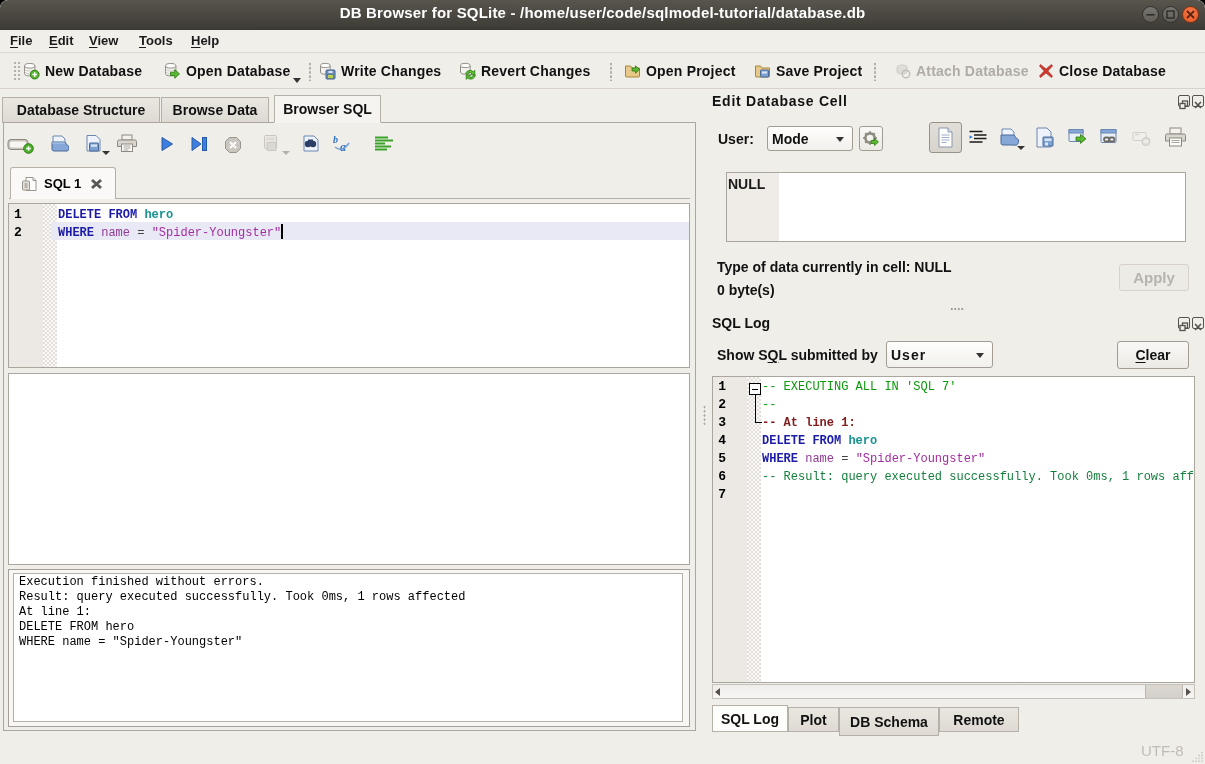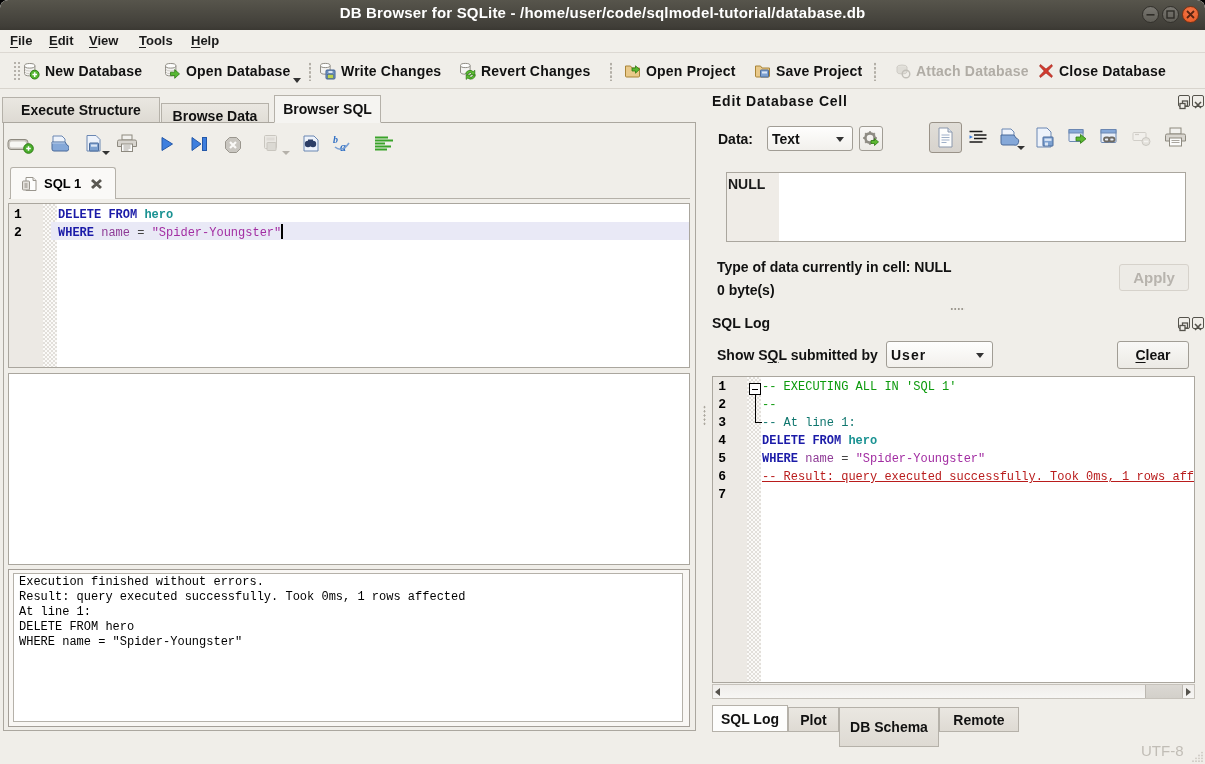--- a/index.html
+++ b/index.html
@@ -140,22 +140,22 @@
           <circle cx="12" cy="12" r="3.8" fill="none" stroke="#8a877f" stroke-width="1.4"></circle>
         </svg>
       Attach Database</div>
     <div class="tbtn" style="left:1038px;">
       <svg width="16" height="16" viewBox="0 0 16 16">
           <path d="M2.5 1.5 L8 6 L13.5 1.5 L14.5 3 L9.8 8 L14.5 13 L13.5 14.5 L8 10 L2.5 14.5 L1.5 13 L6.2 8 L1.5 3 Z" fill="#d23b2f" stroke="#9e221a" stroke-width="0.6"></path>
         </svg>
       Close Database</div>
   </div>
 
-  <div class="tab" style="left:2px; top:97px; width:158px; height:26px; z-index:1;">Execute Structure</div>
-  <div class="tab" style="left:161px; top:103px; width:108px; height:26px; z-index:1;">Browse Data</div>
+  <div class="tab" style="left:2px; top:97px; width:158px; height:26px; z-index:1;">Database Structure</div>
+  <div class="tab" style="left:161px; top:97px; width:108px; height:26px; z-index:1;">Browse Data</div>
   <div class="tab active" style="left:274px; top:95px; width:107px; height:28px; z-index:3;">Browser SQL</div>
   <div class="tabframe" style="z-index:2;"></div>
 
   <div class="abs" style="left:7px; top:135px; z-index:4;"><svg width="28" height="19" viewBox="0 0 28 19">
         <rect x="1" y="4.5" width="20" height="10" rx="3" fill="#cac6bf" stroke="#8d897f"></rect>
         <rect x="3" y="6.5" width="16" height="6" rx="1.5" fill="#f7f6f3"></rect>
         <circle cx="21.5" cy="13.5" r="4.8" fill="#4caf2e" stroke="#2d7a12"></circle>
         <path d="M21.5 11.2 v4.6 M19.2 13.5 h4.6" stroke="#fff" stroke-width="1.5"></path>
       </svg></div>
   <div class="abs" style="left:50px; top:134px; z-index:4;"><svg width="19" height="19" viewBox="0 0 19 19">
@@ -250,23 +250,23 @@
 
   <div class="dock-title" style="left:712px; top:93px; letter-spacing:0.75px;">Edit Database Cell</div>
   <div class="dockicon" style="left:1178px; top:95px;"><svg width="10" height="10">
         <rect x="3.5" y="1" width="5" height="5" fill="none" stroke="#55534c" stroke-width="1.3"></rect>
         <rect x="1" y="3.5" width="5" height="5" fill="#f0eee9" stroke="#55534c" stroke-width="1.3"></rect>
       </svg></div>
   <div class="dockicon" style="left:1192px; top:95px;"><svg width="10" height="10">
         <path d="M2 2 L8 8 M8 2 L2 8" stroke="#55534c" stroke-width="1.6"></path>
       </svg></div>
 
-  <div style="position:absolute; left:718px; top:131px; font-size:14px; font-weight:bold; color:#111;">Data:</div>
+  <div style="position:absolute; left:718px; top:131px; font-size:14px; font-weight:bold; color:#111;">User:</div>
   <div class="combo" style="left:767px; top:126px; width:86px; height:25px;">
-      <span style="position:absolute; left:4px; top:4px;">Text</span>
+      <span style="position:absolute; left:4px; top:4px;">Mode</span>
       <span class="arr"></span>
     </div>
   <div class="btn" style="left:859px; top:126px; width:24px; height:25px;">
     <svg width="18" height="18" viewBox="0 0 18 18">
         <circle cx="8" cy="8" r="4.6" fill="none" stroke="#8f8c84" stroke-width="2.6"></circle>
         <g stroke="#8f8c84" stroke-width="2">
           <path d="M8 1.2 V3.4 M8 12.6 V14.8 M1.2 8 H3.4 M12.6 8 H14.8 M3.2 3.2 L4.8 4.8 M11.2 11.2 L12.8 12.8 M12.8 3.2 L11.2 4.8 M4.8 11.2 L3.2 12.8"></path>
         </g>
         <path d="M9 10.5 h3.5 v-2 l4 3.4 -4 3.6 v-2 H9 Z" fill="#5bb830" stroke="#2d7a12" stroke-width="0.8"></path>
       </svg>
@@ -345,37 +345,37 @@
   <div class="btn" style="left:1117px; top:341px; width:72px; height:28px;"><u style="text-underline-offset:2px;">C</u>lear</div>
 
   <div class="panel" style="left:712px; top:376px; width:483px; height:307px; overflow:hidden;">
     <div class="abs" style="left:0px; top:0; width:34px; height:305px; background:#ece9e4;"></div>
     <div class="abs" style="left:34px; top:0; width:14px; height:305px; background-image:repeating-conic-gradient(#e2dfda 0 25%, #fbfaf8 0 50%); background-size:4px 4px;"></div>
     <div class="mono abs" style="left:0px; top:1px; width:13px; text-align:right; font-size:13px; line-height:18px; font-weight:bold; color:#000;">1<br>2<br>3<br>4<br>5<br>6<br>7</div>
     <div class="abs" style="left:36px; top:6px; width:12px; height:12px; background:#fff; border:1.3px solid #000;"></div>
     <div class="abs" style="left:39px; top:11.5px; width:6px; height:1.3px; background:#000;"></div>
     <div class="abs" style="left:41.5px; top:18px; width:1.3px; height:28px; background:#000;"></div>
     <div class="abs" style="left:42px; top:44.8px; width:6.5px; height:1.3px; background:#000;"></div>
-    <div class="mono abs" style="left:49px; top:1px; font-size:12px; line-height:18px; white-space:pre;"><span style="color:#0c9a0c;">-- EXECUTING ALL IN 'SQL 1'</span>
+    <div class="mono abs" style="left:49px; top:1px; font-size:12px; line-height:18px; white-space:pre;"><span style="color:#0c9a0c;">-- EXECUTING ALL IN 'SQL 7'</span>
 <span style="color:#0c9a0c;">--</span>
-<span style="color:#0f766e;">-- At line 1:</span>
+<span style="color:#7f1d1d;font-weight:bold;">-- At line 1:</span>
 <span style="color:#1b1ba8; font-weight:bold;">DELETE FROM</span> <span style="color:#1a9292; font-weight:bold;">hero</span>
 <span style="color:#1b1ba8; font-weight:bold;">WHERE</span> <span style="color:#8e3a96;">name</span> <span style="color:#444;">=</span> <span style="color:#a22da2;">"Spider-Youngster"</span>
-<span style="color:#b91c1c;text-decoration:underline;">-- Result: query executed successfully. Took 0ms, 1 rows aff</span></div>
+<span style="color:#15803d;">-- Result: query executed successfully. Took 0ms, 1 rows aff</span></div>
   </div>
 
   <div class="abs" style="left:712px; top:684px; width:483px; height:15px; background:linear-gradient(#efedea,#f7f6f4); border:1px solid #c6c2bb;">
     <div class="abs" style="left:2px; top:2px; width:0; height:0; border-top:4.5px solid transparent; border-bottom:4.5px solid transparent; border-right:5.5px solid #55524c; margin-top:1px;"></div>
     <div class="abs" style="left:432px; top:0px; width:38px; height:13px; background:linear-gradient(#dbd8d3,#d3d0ca); border-left:1px solid #bbb7b0; border-right:1px solid #bbb7b0;"></div>
     <div class="abs" style="right:3px; top:3px; width:0; height:0; border-top:4.5px solid transparent; border-bottom:4.5px solid transparent; border-left:5.5px solid #55524c;"></div>
   </div>
 
   <div class="btab active" style="left:712px; top:705px; width:76px; height:27px; z-index:2;">SQL Log</div>
   <div class="btab" style="left:788px; top:707px; width:51px; height:25px;">Plot</div>
-  <div class="btab" style="left:839px; top:707px; width:100px; height:40px;">DB Schema</div>
+  <div class="btab" style="left:839px; top:707px; width:100px; height:29px;">DB Schema</div>
   <div class="btab" style="left:939px; top:707px; width:80px; height:25px;">Remote</div>
 
   <div class="abs" style="left:703px; top:405px; width:3px; height:21px; background-image:radial-gradient(circle, #aca89f 0.9px, transparent 1.2px); background-size:3px 4.2px;"></div>
 
   <svg class="abs" style="left:1190px; top:749px;" width="14" height="14">
       <g fill="#ccc8c1">
         <circle cx="12" cy="3.6" r="0.9"></circle>
         <circle cx="9" cy="6.5" r="0.9"></circle>
         <circle cx="12" cy="6.5" r="0.9"></circle>
         <circle cx="6" cy="9.3" r="0.9"></circle>

